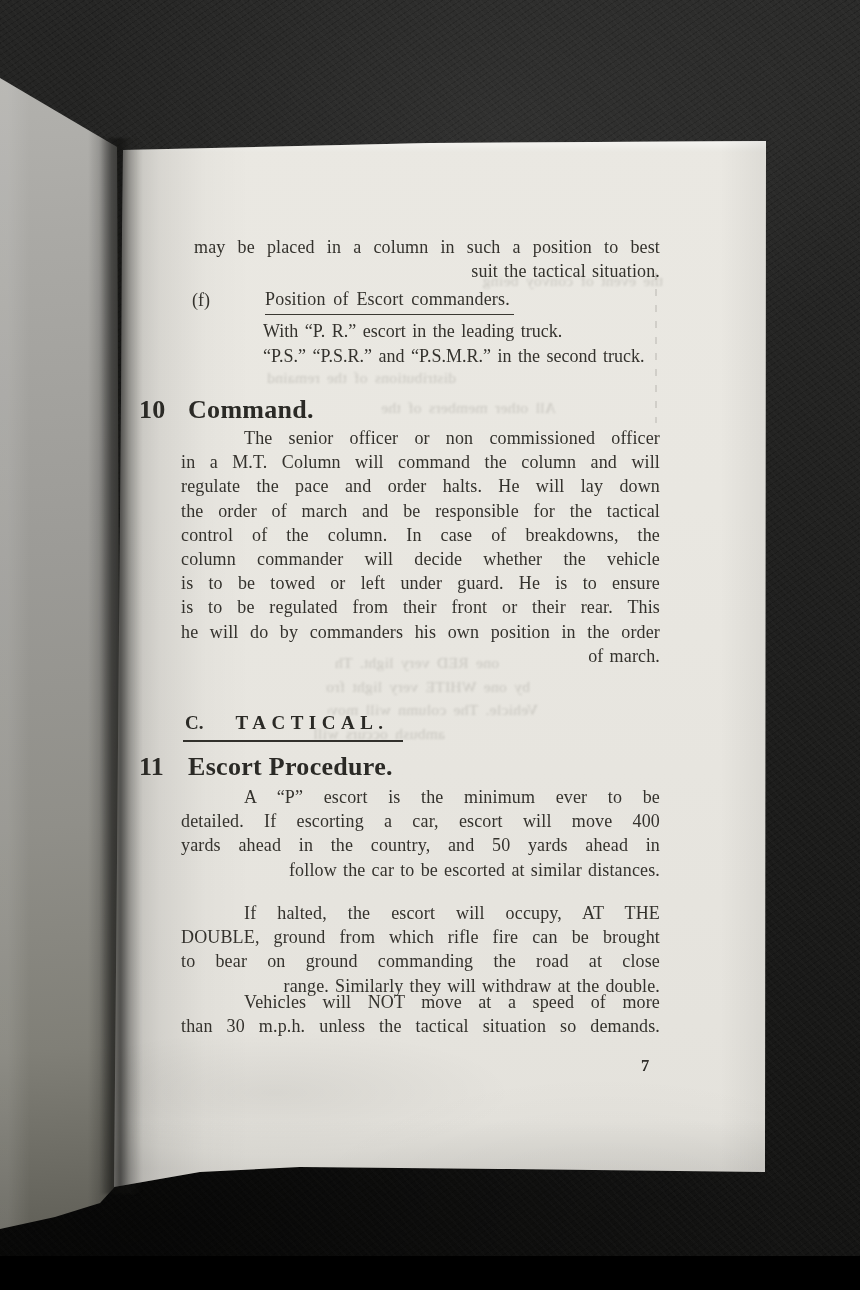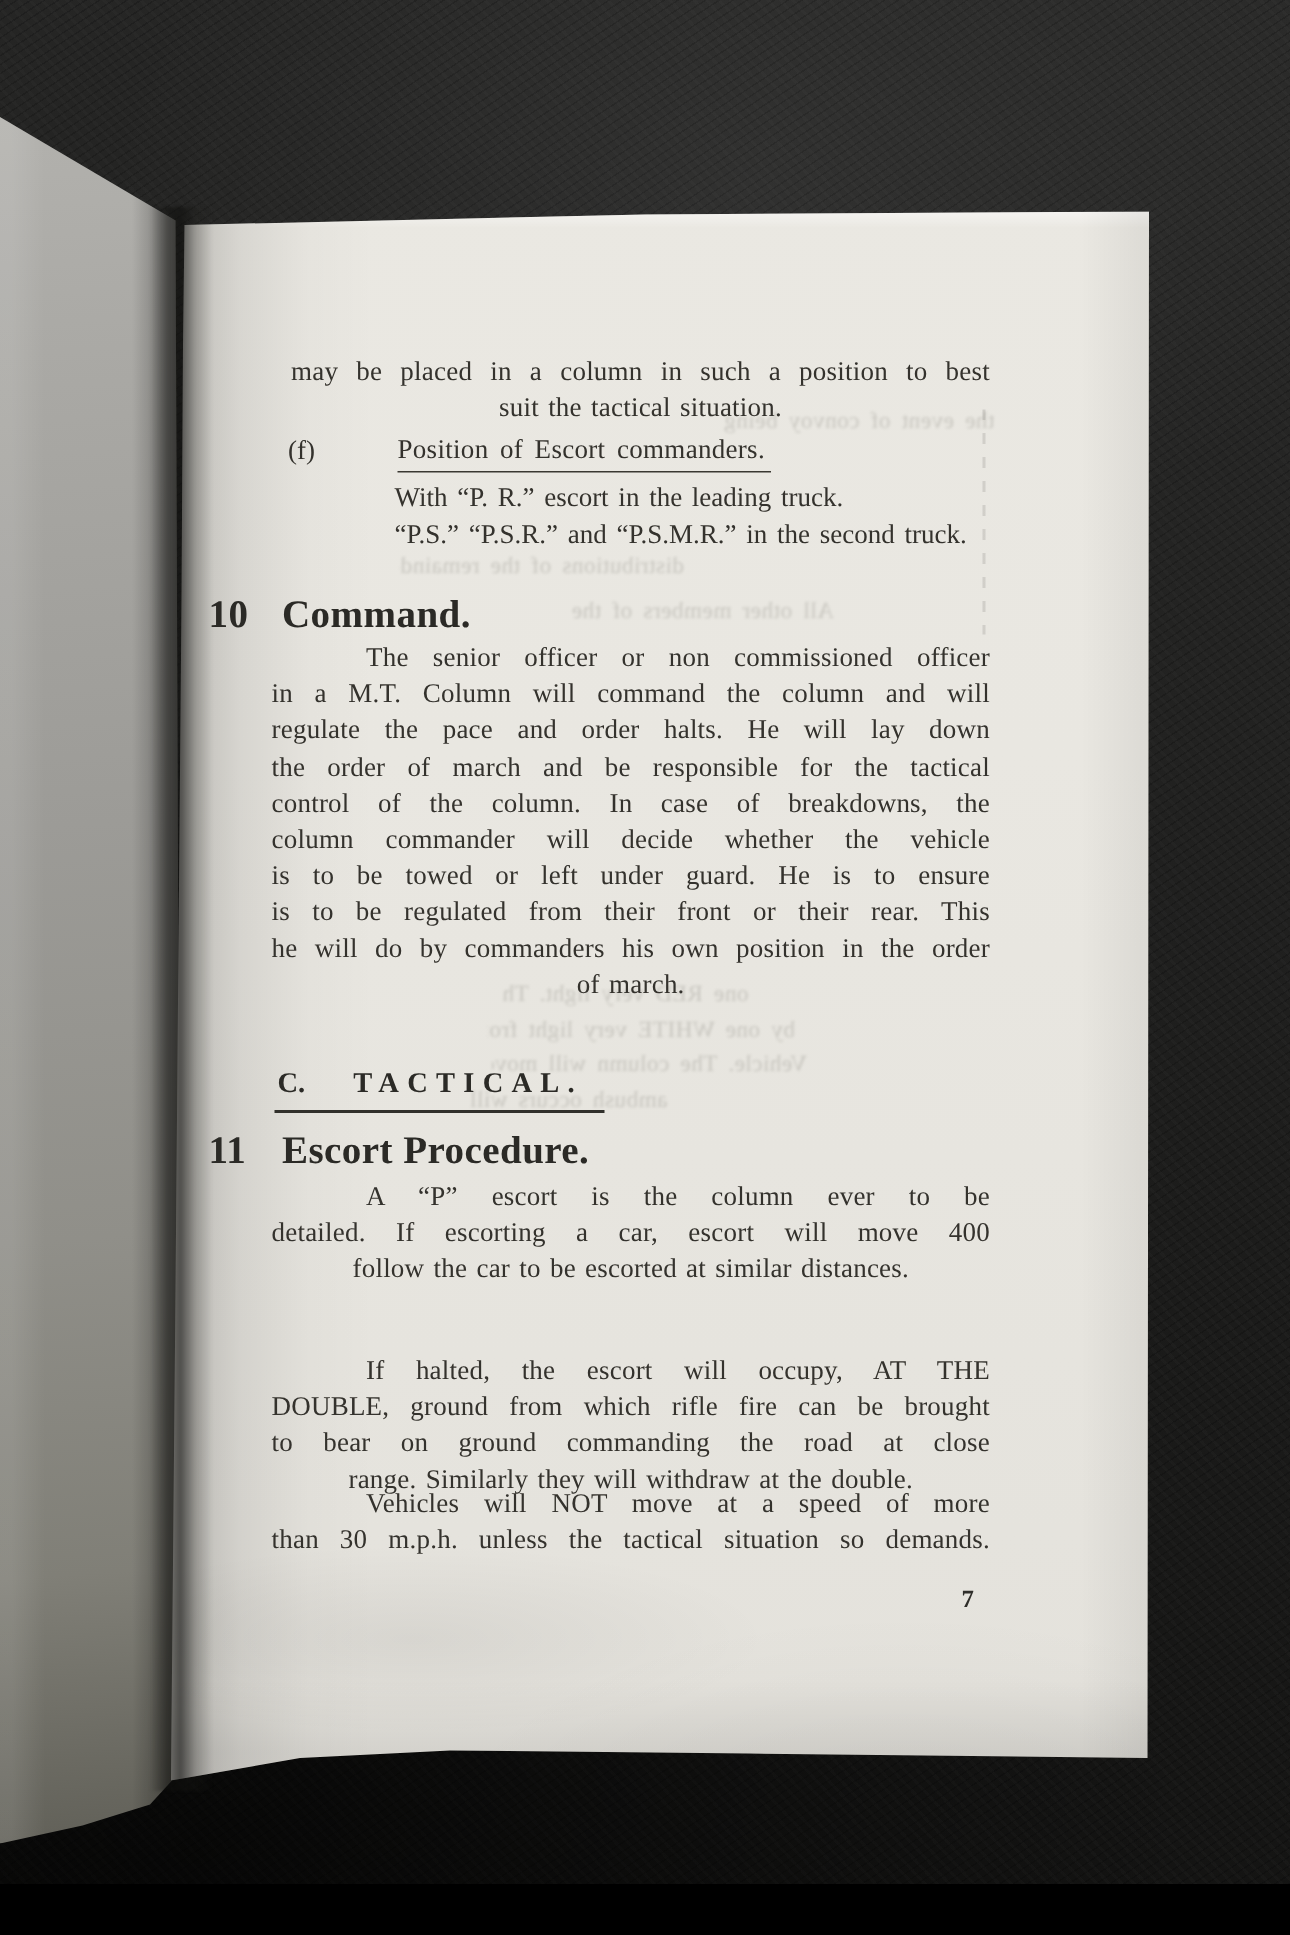--- a/index.html
+++ b/index.html
@@ -50,21 +50,21 @@
   .ghost{
     position:absolute;z-index:3;white-space:nowrap;overflow:hidden;
     transform:scaleX(-1);filter:blur(1.1px);opacity:0.30;
     color:#7d7b73;font-size:15.5px;line-height:18px;letter-spacing:0.3px;word-spacing:3px;
   }
   
   .text-col{position:absolute;left:181px;top:0;width:479px;z-index:4;color:#34322d;}
   .blk{position:absolute;width:466px;}
   .line{height:24.2px;line-height:24.2px;font-size:18px;letter-spacing:0.15px;word-spacing:1.5px;}
   .jline{text-align:justify;text-align-last:justify;}
-  .lline{text-align:center;}
+  .lline{text-align:right;}
   .indent{text-indent:63px;}
   .shift{margin-left:13px;}
   .f-row{position:relative;margin-left:13px;}
   .f-label{position:absolute;left:-2px;top:2px;font-size:18px;}
   .f-head{display:inline-block;margin-left:71px;font-size:18px;line-height:22px;
           border-bottom:1.6px solid #3a3832;padding:0 4px 4px 0;letter-spacing:0.2px;word-spacing:3px;}
   .f-line{margin-left:69px;line-height:25px;font-size:18px;word-spacing:2px;}
   .sec-head{position:absolute;height:26px;font-weight:bold;font-size:26px;color:#2b2a26;letter-spacing:0.3px;}
   .sec-num{position:absolute;left:-42px;top:0;}
   .sec-title{margin-left:7px;}
@@ -135,22 +135,23 @@
         <span class="tac-letter">C.</span><span class="tac-title">TACTICAL.</span>
       </span>
     </div>
 
     <div class="sec-head" style="top:752px;">
       <span class="sec-num">11</span>
       <span class="sec-title">Escort Procedure.</span>
     </div>
 
     <div class="blk" style="top:785px;width:479px;">
-      <div class="line jline indent">A “P” escort is the column ever to be</div>
+      <div class="line jline indent">A “P” escort is the minimum ever to be</div>
       <div class="line jline">detailed.  If escorting a car, escort will move 400</div>
+      <div class="line jline">yards ahead in the country, and 50 yards ahead in</div>
       <div class="line lline">follow the car to be escorted at similar distances.</div>
     </div>
 
     <div class="blk" style="top:901px;width:479px;">
       <div class="line jline indent">If halted, the escort will occupy, AT THE</div>
       <div class="line jline">DOUBLE, ground from which rifle fire can be brought</div>
       <div class="line jline">to bear on ground commanding the road at close</div>
       <div class="line lline">range.  Similarly they will withdraw at the double.</div>
     </div>
 

